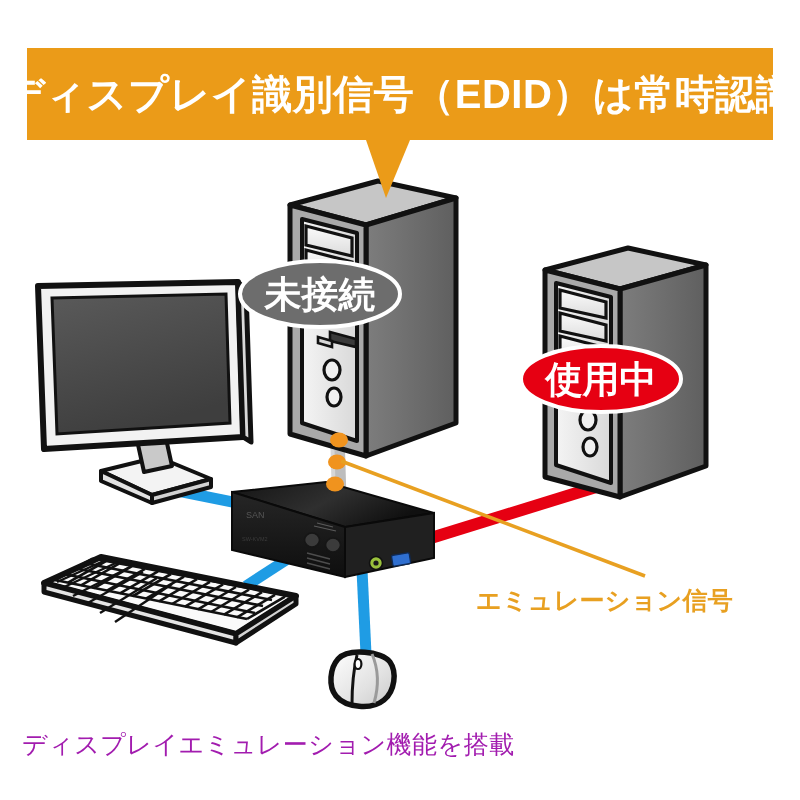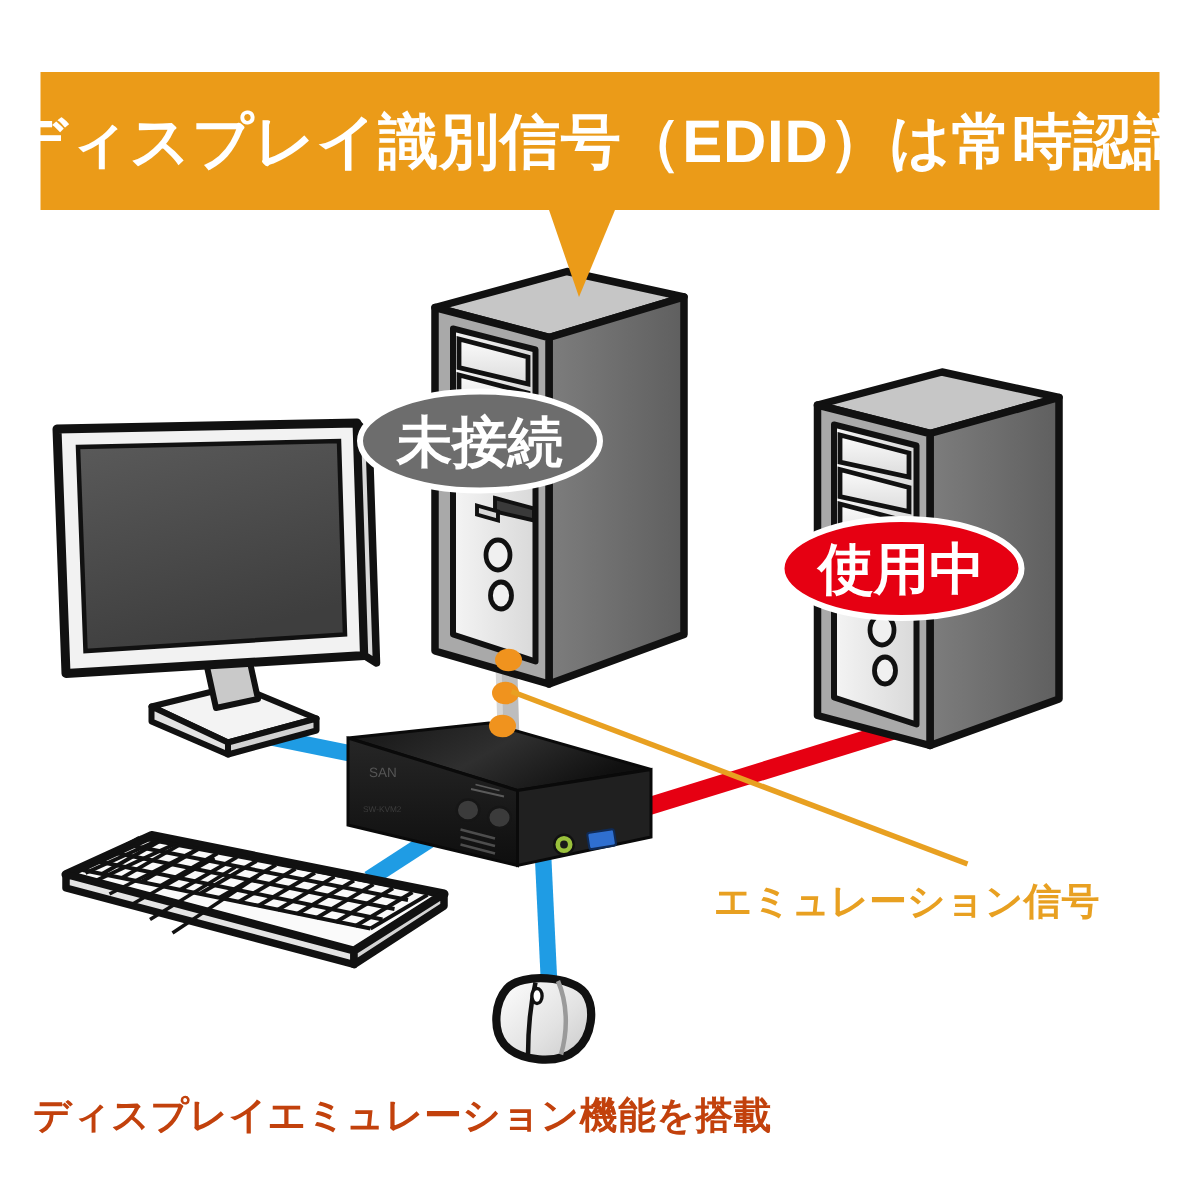--- a/index.html
+++ b/index.html
@@ -25,22 +25,22 @@
     left: 0; top: 0;
     width: 800px;
     height: 800px;
   }
   .caption {
     position: absolute;
     left: 22px;
     top: 729px;
     width: 740px;
     font-size: 25px;
-    font-weight: bold;
-    color: #c2410c;
+    font-weight: normal;
+    color: #a21caf;
     letter-spacing: 0.5px;
     line-height: 1.2;
     white-space: nowrap;
   }
   
   .banner-text {
     font-family: "Liberation Sans", "DejaVu Sans", sans-serif;
     font-size: 40px;
     font-weight: bold;
     fill: #ffffff;

